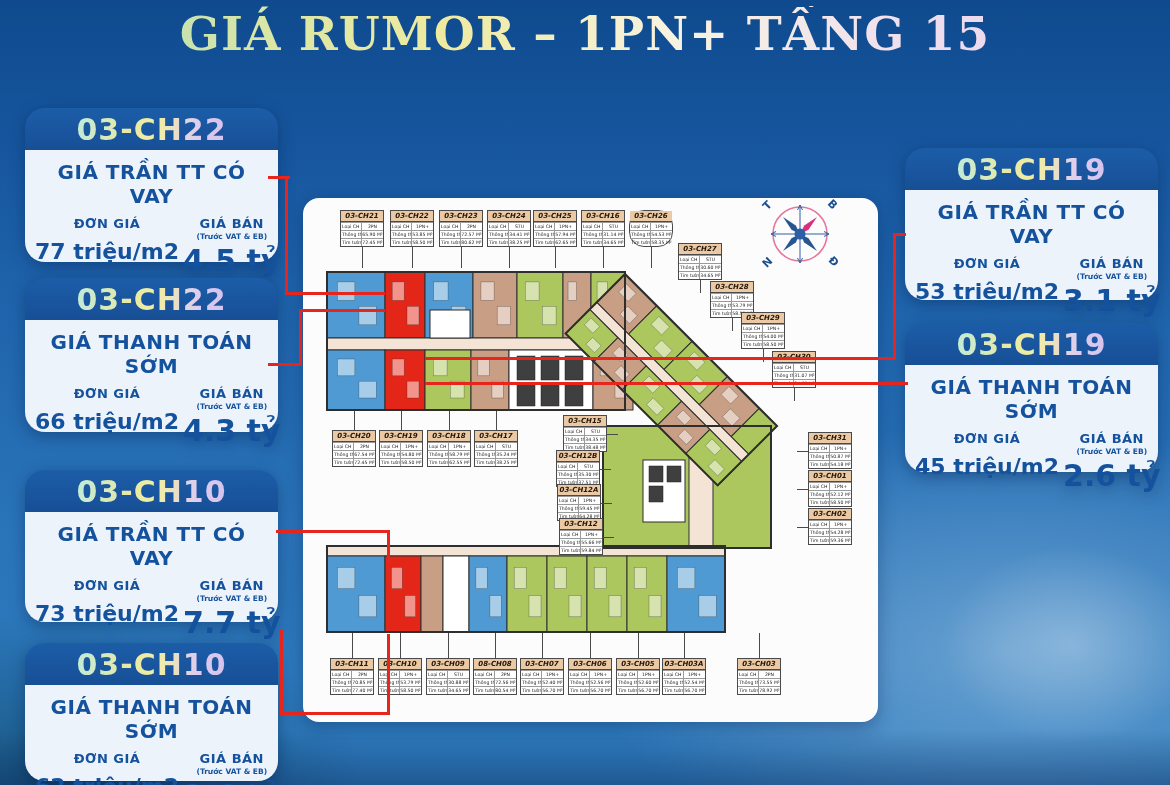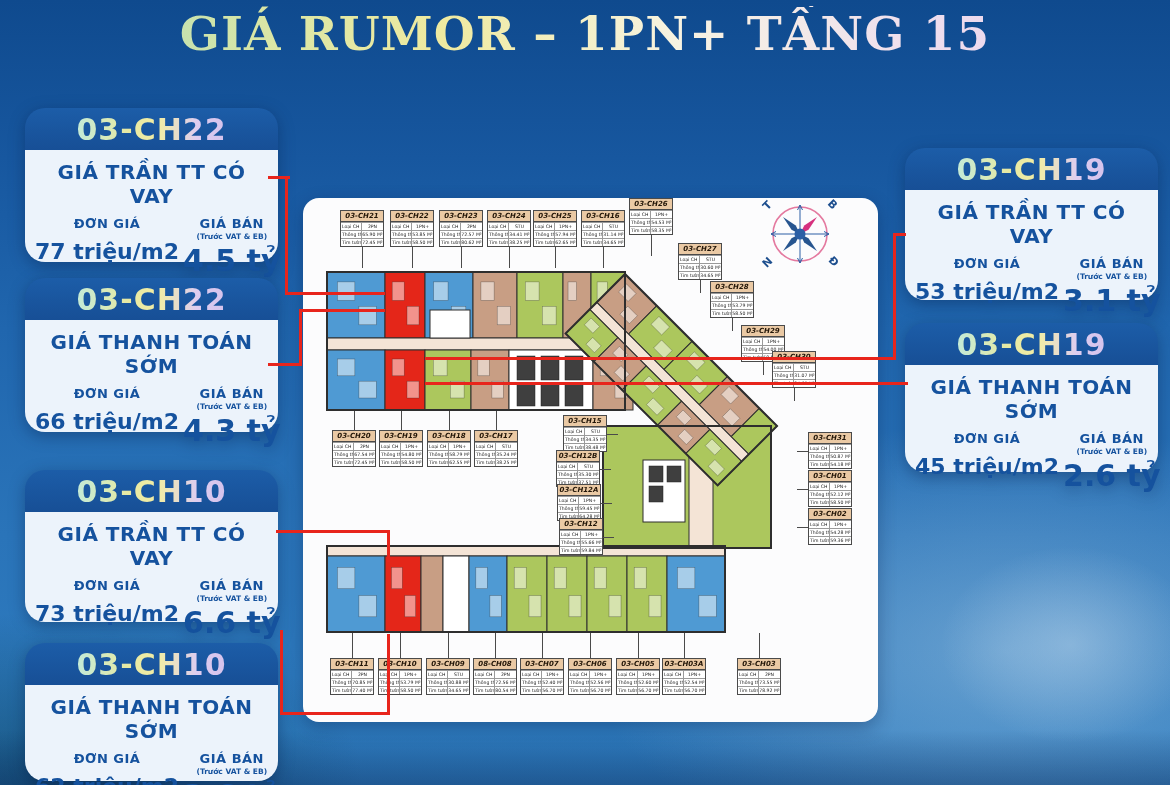--- a/index.html
+++ b/index.html
@@ -304,21 +304,21 @@
       <div class="ul-row">
         <div class="k">Thông thủy</div>
         <div class="v">31.14 M²</div>
       </div>
       <div class="ul-row">
         <div class="k">Tim tường</div>
         <div class="v">34.65 M²</div>
       </div>
       <div class="stub down" style="height: 22px;"></div>
     </div>
-    <div class="unit-label" style="left: 326px; top: 0;">
+    <div class="unit-label" style="left: 326px; top: 12px; border-radius: 15px;">
       <div class="ul-header">03-CH26</div>
       <div class="ul-row">
         <div class="k">Loại CH</div>
         <div class="v">1PN+</div>
       </div>
       <div class="ul-row">
         <div class="k">Thông thủy</div>
         <div class="v">54.53 M²</div>
       </div>
       <div class="ul-row">
@@ -352,21 +352,21 @@
       <div class="ul-row">
         <div class="k">Thông thủy</div>
         <div class="v">53.79 M²</div>
       </div>
       <div class="ul-row">
         <div class="k">Tim tường</div>
         <div class="v">58.50 M²</div>
       </div>
       <div class="stub down" style="height: 14px;"></div>
     </div>
-    <div class="unit-label" style="left: 438px; top: 127px;">
+    <div class="unit-label" style="left: 438px; top: 114px;">
       <div class="ul-header">03-CH29</div>
       <div class="ul-row">
         <div class="k">Loại CH</div>
         <div class="v">1PN+</div>
       </div>
       <div class="ul-row">
         <div class="k">Thông thủy</div>
         <div class="v">54.00 M²</div>
       </div>
       <div class="ul-row">
@@ -762,21 +762,21 @@
       <div class="price-type">GIÁ TRẦN TT CÓ VAY</div>
       <div class="cols">
         <div class="col">
           <div class="lbl lbl-unit">ĐƠN GIÁ</div>
           <div class="val val-unit">73 triệu/m2</div>
         </div>
         <div class="divider"></div>
         <div class="col">
           <div class="lbl lbl-sale">GIÁ BÁN</div>
           <div class="note">(Trước VAT &amp; EB)</div>
-          <div class="val big val-sale">6.6 tỷ</div>
+          <div class="val big val-sale">7.7 tỷ</div>
         </div>
       </div>
     </div>
   </div>
     <div class="price-card" style="left: 25px; top: 643px;">
     <div class="card-header">
       <span class="hdr-txt">03-CH10</span>
     </div>
     <div class="card-body" style="height: 96px;">
       <div class="price-type">GIÁ THANH TOÁN SỚM</div>

